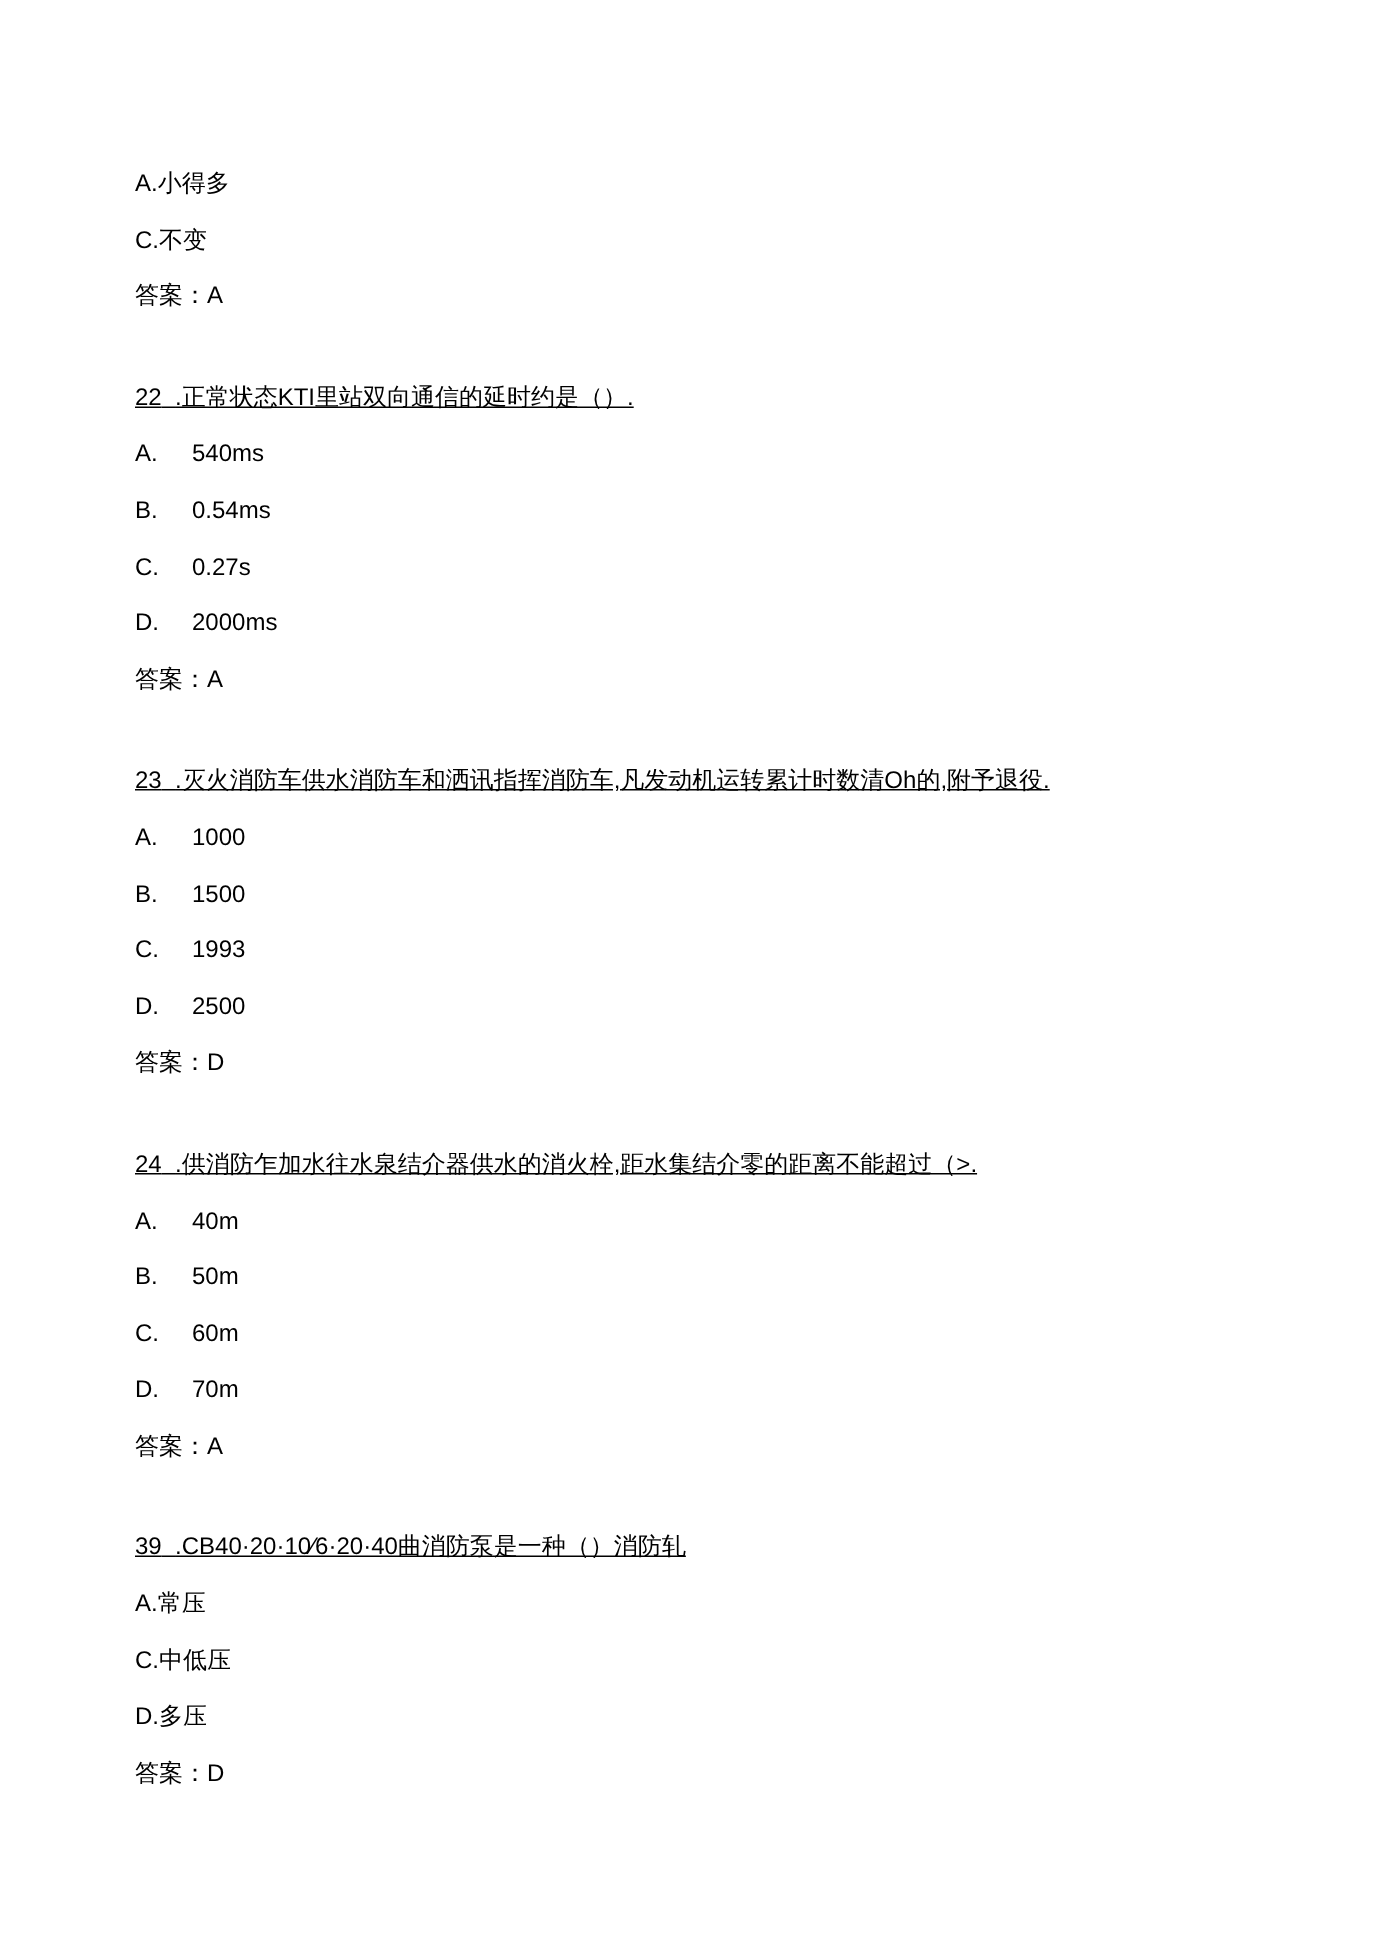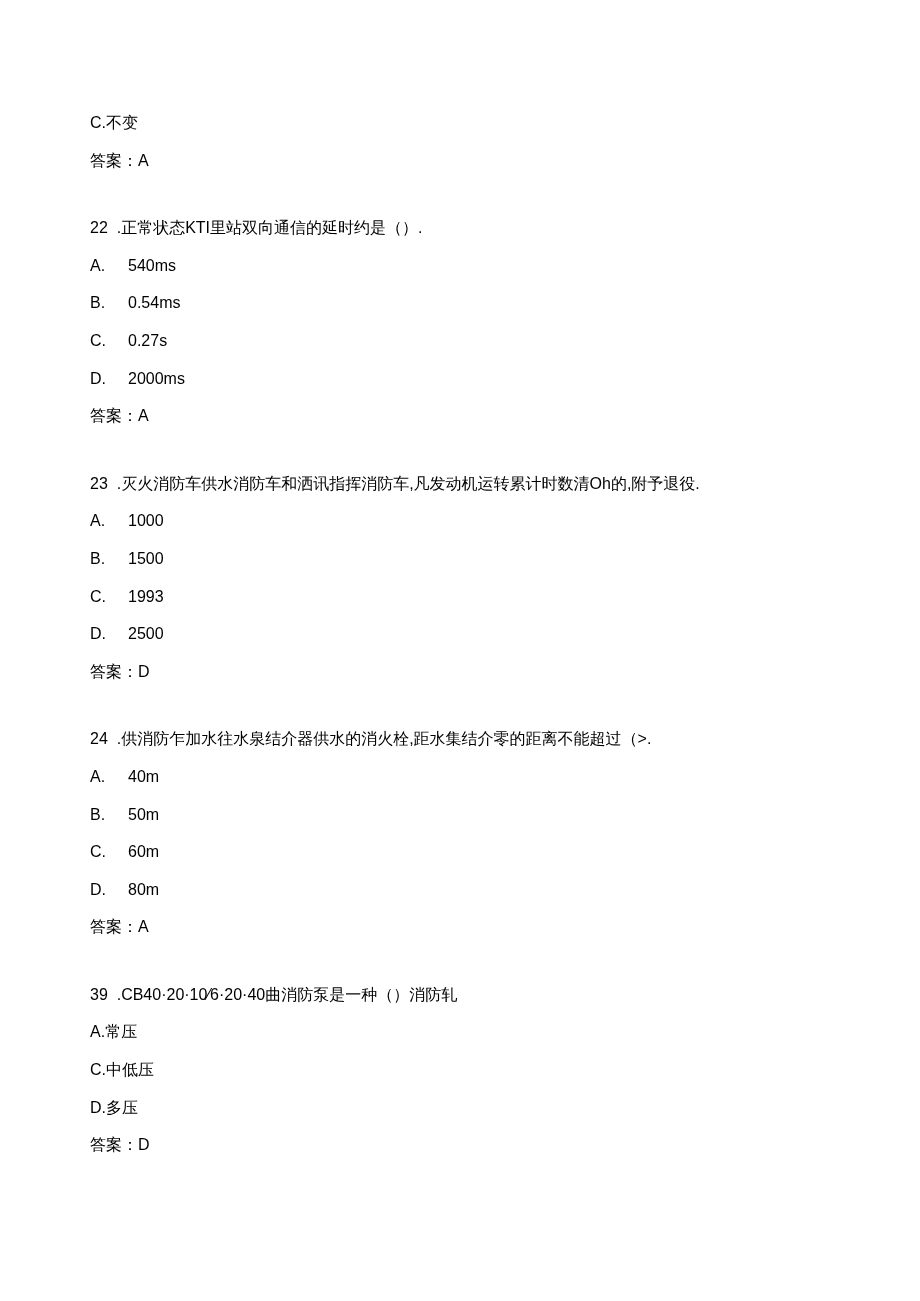--- a/index.html
+++ b/index.html
@@ -17,30 +17,34 @@
       width: 920px;
     }
     .option {
       margin-bottom: 12px;
     }
     .answer {
       margin-bottom: 42px;
     }
     .question-stem {
       margin-bottom: 12px;
+      text-decoration: underline;
     }
     .option-letter {
       display: inline-block;
       min-width: 38px;
     }
   </style>
 </head>
 <body>
 
 <div>
+  <div class="option">
+    <span>A.</span><span>小得多</span>
+  </div>
   <div class="option">
     <span>C.</span><span>不变</span>
   </div>
   <div class="answer">
     <span>答案：</span><span>A</span>
   </div>
 </div>
 
 <div>
   <div class="question-stem">
@@ -91,21 +95,21 @@
   <div class="option">
     <span class="option-letter">A.</span><span>40m</span>
   </div>
   <div class="option">
     <span class="option-letter">B.</span><span>50m</span>
   </div>
   <div class="option">
     <span class="option-letter">C.</span><span>60m</span>
   </div>
   <div class="option">
-    <span class="option-letter">D.</span><span>80m</span>
+    <span class="option-letter">D.</span><span>70m</span>
   </div>
   <div class="answer">
     <span>答案：</span><span>A</span>
   </div>
 </div>
 
 <div>
   <div class="question-stem">
     <span>39</span>&nbsp;&nbsp;<span>.CB40·20·10⁄6·20·40曲消防泵是一种（）消防轧</span>
   </div>

